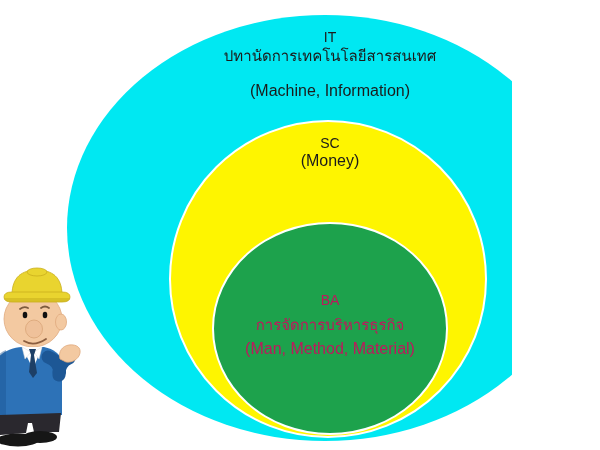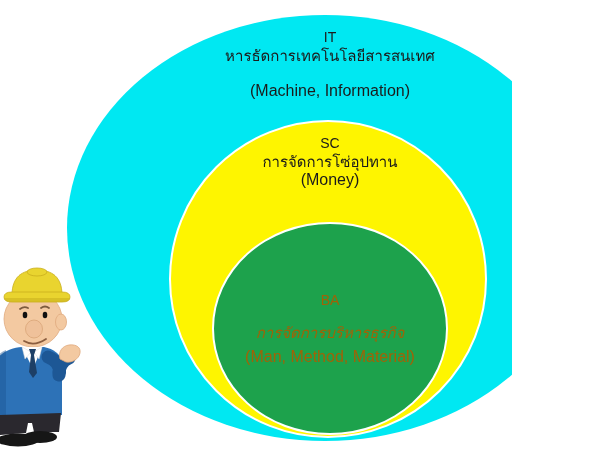--- a/index.html
+++ b/index.html
@@ -12,47 +12,46 @@
   .ring-ba{left:212px;top:222px;width:236px;height:213px;border:2px solid #ffffff;}
 
   .label{position:absolute;left:130px;width:400px;text-align:center;color:#1b1b1b;}
   .label-it{top:29px;}
   .label-sc{top:135px;}
   .label-ba{top:292px;}
   .abbr{font-size:14px;line-height:17px;}
   .thai{font-size:15px;line-height:19px;}
   .latin{font-size:16px;line-height:18px;}
   .label-it .latin{margin-top:17px;}
-  .label-ba .thai{margin-top:14px;font-style:italic;}
+  .label-ba .thai{margin-top:6px;}
   .label-ba .latin{margin-top:6px;}
 
   .mascot{position:absolute;left:-12px;top:265px;width:130px;height:186px;}
 </style>
 </head>
 <body>
 
 <div class="stage">
 
   <div class="ring ring-it" style="background: rgb(0, 232, 242);"></div>
   <div class="ring ring-sc" style="background: rgb(254, 245, 0);"></div>
   <div class="ring ring-ba" style="background: rgb(29, 162, 76);"></div>
 
   <div class="label label-it" style="color: rgb(27, 27, 27);">
     <div class="abbr">IT</div>
-    <div class="thai">หารธัดการเทคโนโลยีสารสนเทศ</div>
+    <div class="thai">ปทานัดการเทคโนโลยีสารสนเทศ</div>
     <div class="latin">(Machine, Information)</div>
   </div>
 
   <div class="label label-sc" style="color: rgb(27, 27, 27);">
     <div class="abbr">SC</div>
-    <div class="thai">การจัดการโซ่อุปทาน</div>
     <div class="latin">(Money)</div>
   </div>
 
-  <div class="label label-ba" style="color: #a16207;">
+  <div class="label label-ba" style="color: #be185d;">
     <div class="abbr">BA</div>
     <div class="thai">การจัดการบริหารธุรกิจ</div>
     <div class="latin">(Man, Method, Material)</div>
   </div>
 
   <svg class="mascot" viewBox="0 0 130 186">
 
     <ellipse cx="45" cy="54" rx="29" ry="28" stroke="#e0ab80" stroke-width="0.8" fill="#f3c9a1"></ellipse>
 
     <ellipse cx="73" cy="57" rx="5.5" ry="8" stroke="#dfa97e" stroke-width="0.8" fill="#f3c9a1"></ellipse>

